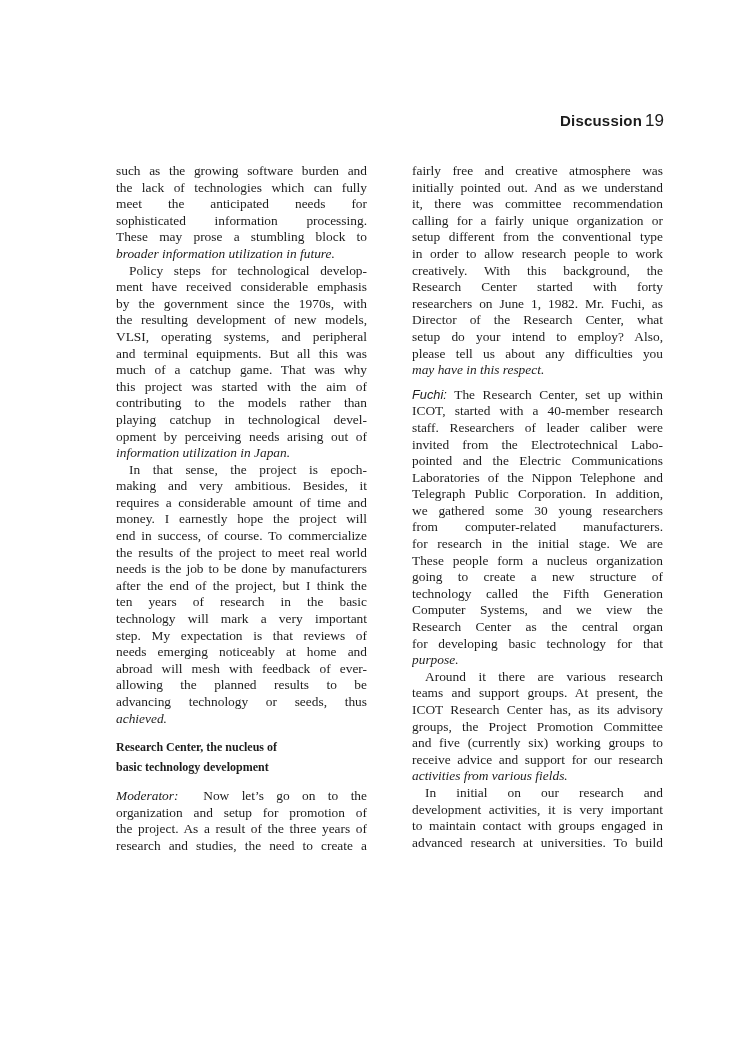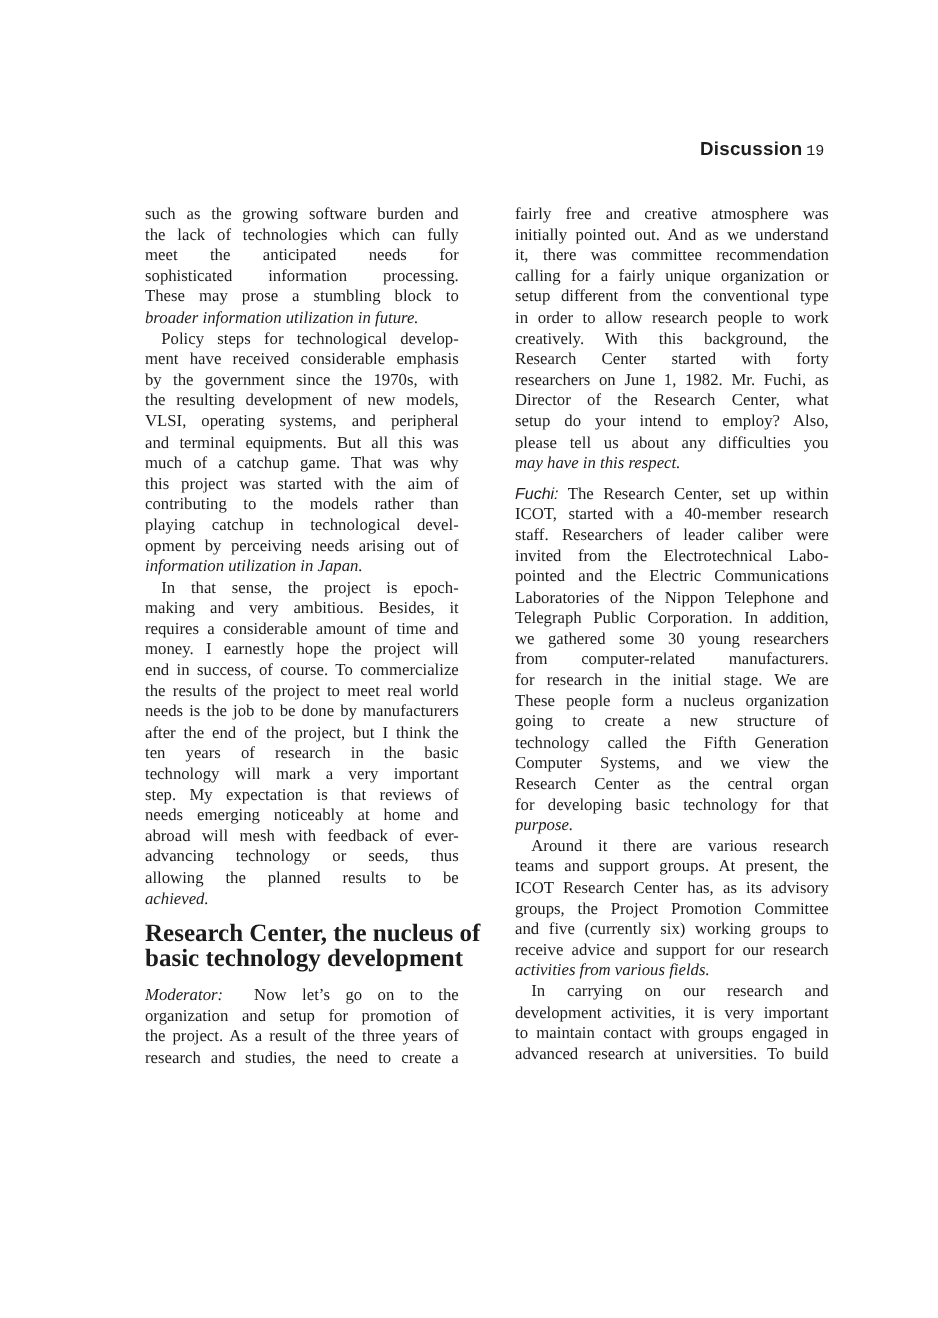--- a/index.html
+++ b/index.html
@@ -2,31 +2,31 @@
 <html><head>
 <meta charset="utf-8">
 <style>
   html, body { margin: 0; padding: 0; background: #ffffff; }
   body { width: 750px; height: 1054px; position: relative; overflow: hidden;
          font-family: "Liberation Serif", "DejaVu Serif", serif; color: #1c1c1c; }
   .page-header { position: absolute; top: 111px; left: 560px; width: 92px; text-align: right;
          font-size: 12px; white-space: nowrap; }
   .page-header .running-title { font-family: "Liberation Sans", "DejaVu Sans", sans-serif;
          font-weight: bold; font-size: 15px; letter-spacing: 0.2px; }
-  .page-header .page-number { font-family: Liberation Mono, monospace;
-         font-size: 12px; margin-left: 3px; }
+  .page-header .page-number { font-family: Liberation Sans, sans-serif;
+         font-size: 17px; margin-left: 3px; }
   .column { position: absolute; top: 163px; width: 251px; font-size: 13.4px; line-height: 16.6px; }
   .col-left { left: 116px; }
   .col-right { left: 412px; }
   .line { display: block; height: 16.6px; white-space: nowrap; text-align: justify;
           text-align-last: justify; overflow: hidden; }
   .line.last { text-align-last: left; font-style: italic; }
   .line.indent { padding-left: 13px; }
   .gap { display: block; height: 8px; }
-  .heading { display: block; font-weight: bold; font-size: 20px; line-height: 20px;
+  .heading { display: block; font-weight: bold; font-size: 12px; line-height: 20px;
              white-space: nowrap; margin-top: 2px; }
   .heading-gap { display: block; height: 11px; }
   .speaker { font-style: italic; }
   .speaker.sans { font-family: Liberation Sans, sans-serif; font-size: 12.8px; }
 </style>
 </head>
 <body>
 
 <div class="page-header">
   <span class="running-title">Discussion</span><span class="page-number">19</span>
@@ -62,22 +62,22 @@
     <span class="line">money. I earnestly hope the project will</span>
     <span class="line">end in success, of course. To commercialize</span>
     <span class="line">the results of the project to meet real world</span>
     <span class="line">needs is the job to be done by manufacturers</span>
     <span class="line">after the end of the project, but I think the</span>
     <span class="line">ten years of research in the basic</span>
     <span class="line">technology will mark a very important</span>
     <span class="line">step. My expectation is that reviews of</span>
     <span class="line">needs emerging noticeably at home and</span>
     <span class="line">abroad will mesh with feedback of ever-</span>
+    <span class="line">allowing the planned results to be</span>
     <span class="line">advancing technology or seeds, thus</span>
-    <span class="line">allowing the planned results to be</span>
     <span class="line last">achieved.</span>
   </div>
   <span class="gap"></span>
   <div>
     <span class="heading">Research Center, the nucleus of</span>
     <span class="heading" style="margin-top:0">basic technology development</span>
   </div>
   <span class="heading-gap"></span>
   <div>
     <span class="line"><span class="speaker">Moderator:</span>&nbsp; <span>Now let’s go on to the</span></span>
@@ -126,18 +126,18 @@
   <div>
     <span class="line indent">Around it there are various research</span>
     <span class="line">teams and support groups. At present, the</span>
     <span class="line">ICOT Research Center has, as its advisory</span>
     <span class="line">groups, the Project Promotion Committee</span>
     <span class="line">and five (currently six) working groups to</span>
     <span class="line">receive advice and support for our research</span>
     <span class="line last">activities from various fields.</span>
   </div>
   <div>
-    <span class="line indent">In carrying on our research and</span>
+    <span class="line indent">In initial on our research and</span>
     <span class="line">development activities, it is very important</span>
     <span class="line">to maintain contact with groups engaged in</span>
     <span class="line">advanced research at universities. To build</span>
   </div>
 </div>
 
 </body></html>

